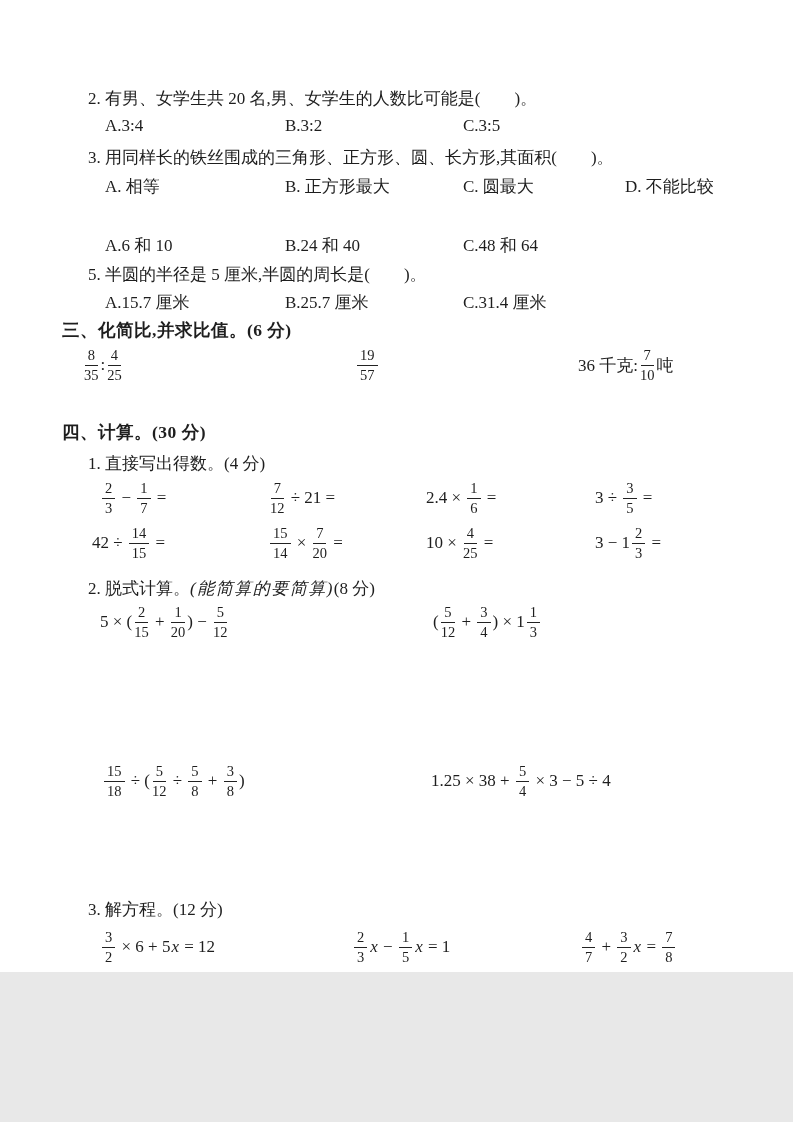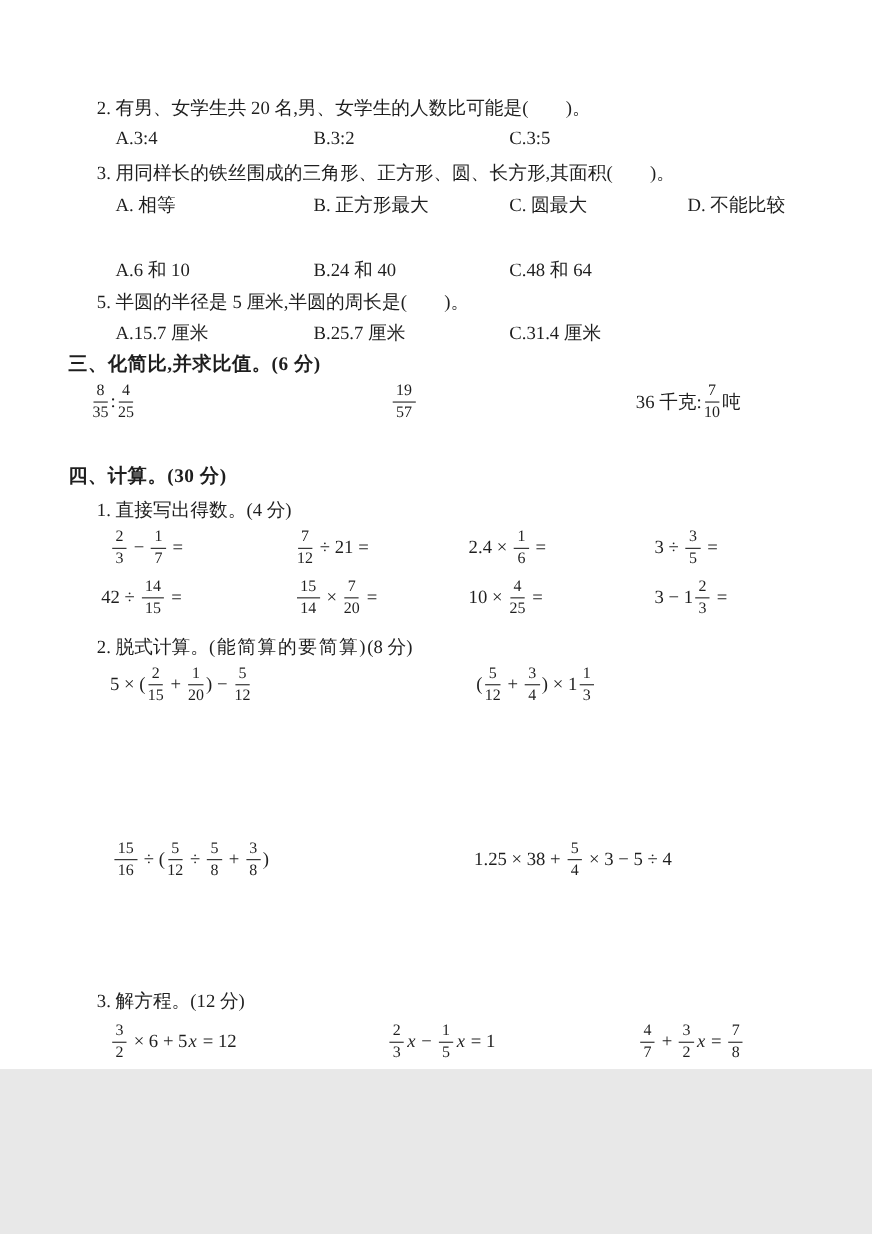--- a/index.html
+++ b/index.html
@@ -11,21 +11,21 @@
     margin:0 auto;
     background:#ffffff;
     color:#1e1e1e;
     overflow:hidden;
   }
   .abs { position:absolute; }
   .stem { font-size:17px; white-space:pre; }
   .opt  { font-size:17px; white-space:pre; }
   .sec-head { font-size:17.5px; font-weight:bold; letter-spacing:0.5px; white-space:pre; }
   .sub-head { font-size:17px; white-space:pre; }
-  .note { letter-spacing:1.5px; }
+  .note { font-style:italic; letter-spacing:1.5px; }
   .expr { display:flex; align-items:center; height:44px; font-size:17px; }
   .expr .tt { white-space:pre; }
   .frac { display:inline-flex; flex-direction:column; align-items:center;
           font-size:14.5px; line-height:1.15; margin:0 2px; }
   .frac .fn { display:block; border-bottom:1px solid #222; padding:0 3px 1px 3px; text-align:center; }
   .frac .fd { display:block; padding-top:1px; text-align:right; }
   .var { font-style:italic; padding:0 1px; }
   .footer { width:100%; text-align:center; font-size:16px; letter-spacing:7px; color:#ec4899;
             font-family:"Liberation Sans","DejaVu Sans",sans-serif; }
 
@@ -210,21 +210,21 @@
       </span>
       <span class="tt">) × 1</span>
       <span class="frac">
         <span class="fn">1</span>
         <span class="fd">3</span>
       </span>
     </div>
   <div id="f3" class="abs expr">
       <span class="frac">
         <span class="fn">15</span>
-        <span class="fd">16</span>
+        <span class="fd">18</span>
       </span>
       <span class="tt"> ÷ (</span>
       <span class="frac">
         <span class="fn">5</span>
         <span class="fd">12</span>
       </span>
       <span class="tt"> ÷ </span>
       <span class="frac">
         <span class="fn">5</span>
         <span class="fd">8</span>

